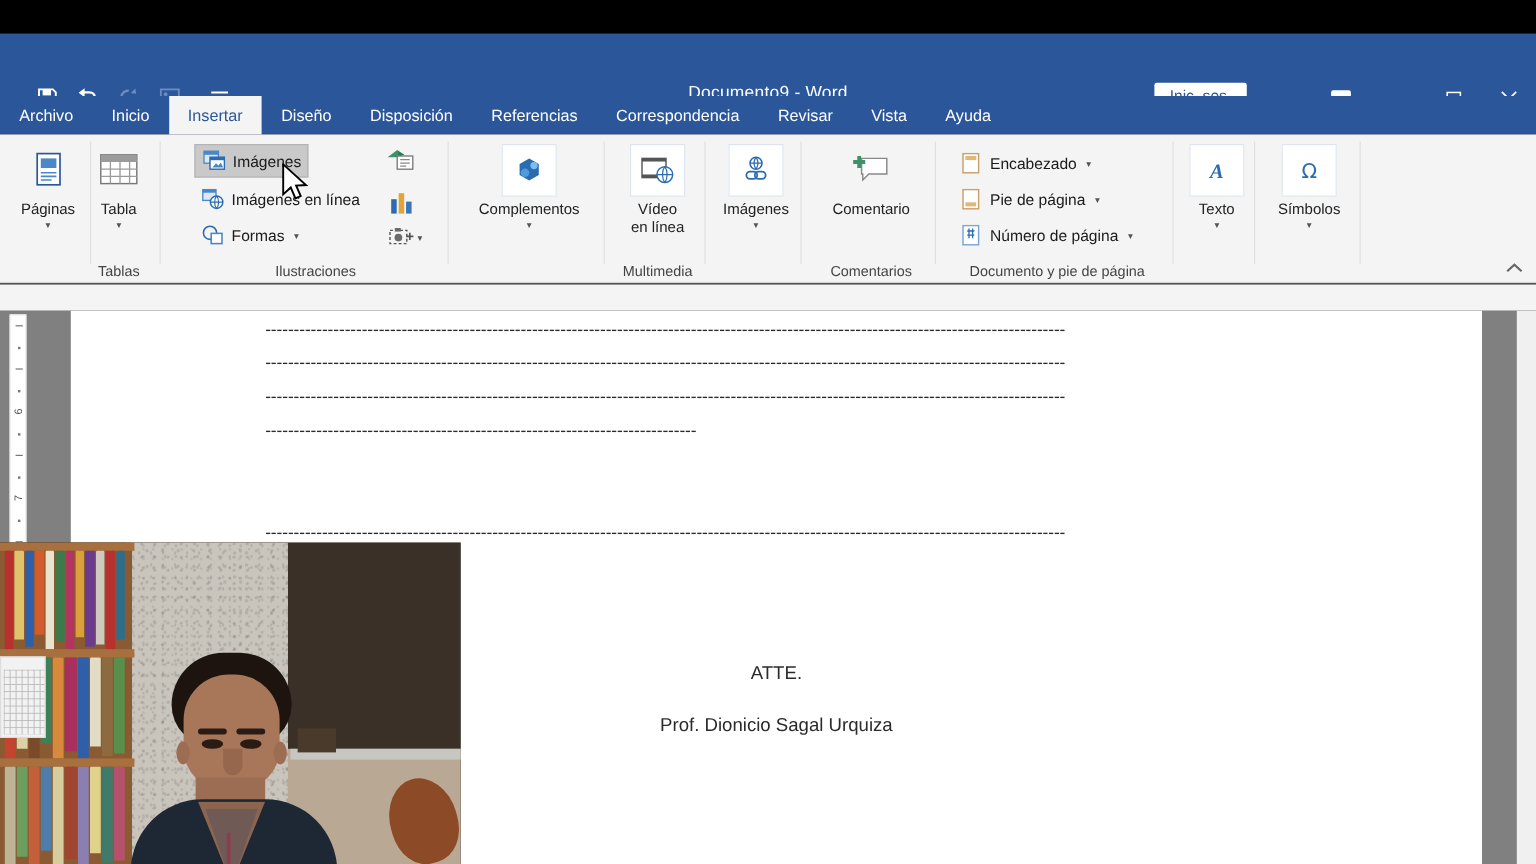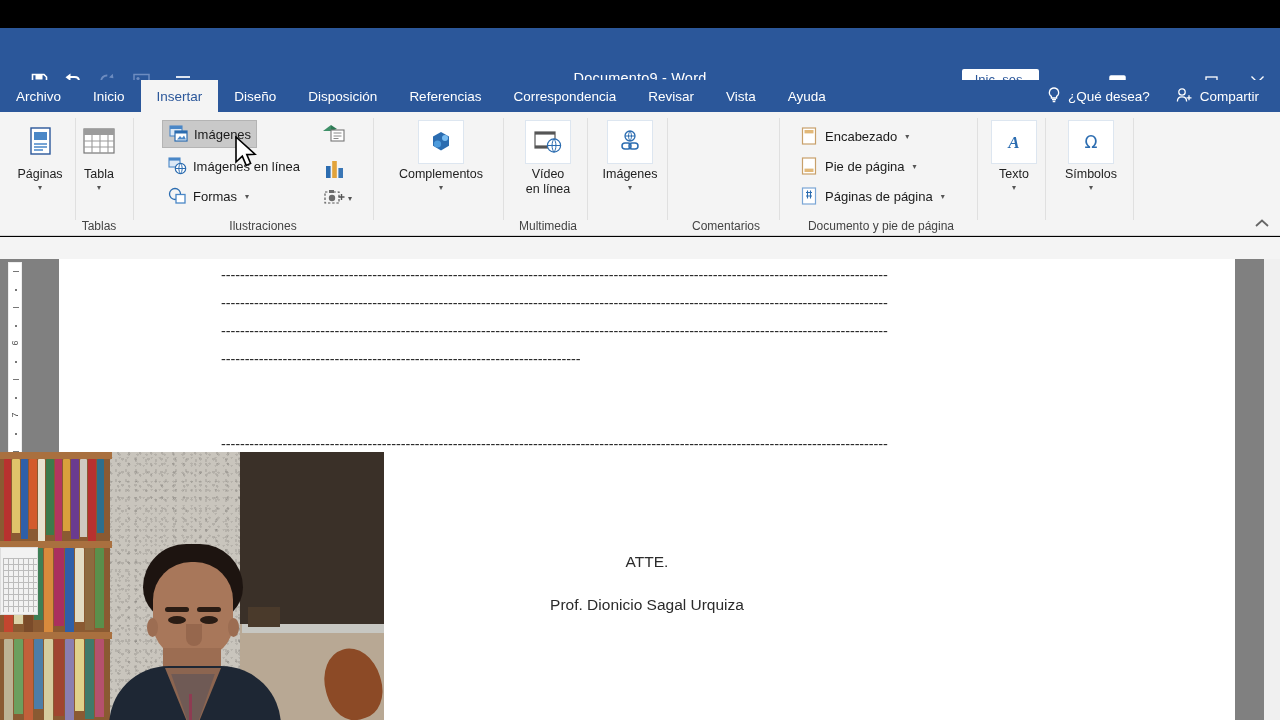--- a/index.html
+++ b/index.html
@@ -335,41 +335,20 @@
       <div class="tab">Inicio</div>
       <div class="tab active">Insertar</div>
       <div class="tab">Diseño</div>
       <div class="tab">Disposición</div>
       <div class="tab">Referencias</div>
       <div class="tab">Correspondencia</div>
       <div class="tab">Revisar</div>
       <div class="tab">Vista</div>
       <div class="tab">Ayuda</div>
     </div>
-    <div class="tabs-right">
-      <div class="tr-item">
-        <span>
-          <svg width="14" height="16" viewBox="0 0 14 16">
-              <path d="M7 1a4.6 4.6 0 0 0-2.6 8.4V11h5.2V9.4A4.6 4.6 0 0 0 7 1z" fill="none" stroke="#fff" stroke-width="1.3"></path>
-              <path d="M5 12.6h4M5.7 14.5h2.6" stroke="#fff" stroke-width="1.3"></path>
-            </svg>
-        </span>
-        <span>¿Qué desea?</span>
-      </div>
-      <div class="tr-item">
-        <span>
-          <svg width="17" height="16" viewBox="0 0 17 16">
-              <circle cx="6" cy="5" r="3.2" fill="none" stroke="#fff" stroke-width="1.3"></circle>
-              <path d="M1.4 14.5c0-2.9 2-4.6 4.6-4.6s4.6 1.7 4.6 4.6" fill="none" stroke="#fff" stroke-width="1.3"></path>
-              <path d="M13 8.3v5M10.5 10.8h5" stroke="#fff" stroke-width="1.3"></path>
-            </svg>
-        </span>
-        <span>Compartir</span>
-      </div>
-    </div>
   </div>
 
   <div class="ribbon">
 
     <div class="rgroup" style="left:4px; width:72px;">
       <div class="bigbtn">
         <div class="bigicon">
           <svg width="30" height="32" viewBox="0 0 30 32">
               <rect x="6" y="2" width="19" height="26" fill="#fff" stroke="#2b579a" stroke-width="1.4"></rect>
               <rect x="9" y="6" width="13" height="8" fill="#4a87c7"></rect>
@@ -510,20 +489,29 @@
             </svg>
         </div>
         <div class="biglabel">Imágenes</div>
         <div class="bigcaret">▾</div>
       </div>
       <div class="glabel"></div>
       <div class="gsep"></div>
     </div>
 
     <div class="rgroup" style="left:672px; width:108px;">
+      <div class="bigbtn">
+        <div class="bigicon">
+          <svg width="32" height="28" viewBox="0 0 32 28">
+              <path d="M8 4h21v13H14l-5 5v-5H8z" fill="#fff" stroke="#888" stroke-width="1.2"></path>
+              <path d="M6 2v10M1 7h10" stroke="#3f9068" stroke-width="3.2"></path>
+            </svg>
+        </div>
+        <div class="biglabel">Comentario</div>
+      </div>
       <div class="glabel">Comentarios</div>
       <div class="gsep"></div>
     </div>
 
     <div class="rgroup" style="left:784px; width:194px;">
       <div class="smallbtn" style="left:10px; top:10px;">
         <span class="sicon">
           <svg width="16" height="18" viewBox="0 0 16 18">
               <rect x="1.5" y="1" width="13" height="16" fill="#fff" stroke="#c8a06a" stroke-width="1.2"></rect>
               <rect x="3.5" y="3" width="9" height="3.4" fill="#e2b878"></rect>
@@ -542,21 +530,21 @@
         <span>Pie de página</span>
         <span class="scaret">▾</span>
       </div>
       <div class="smallbtn" style="left:10px; top:70px;">
         <span class="sicon">
           <svg width="16" height="18" viewBox="0 0 16 18">
               <rect x="1.5" y="1" width="13" height="16" fill="#fff" stroke="#7aa6d6" stroke-width="1.2"></rect>
               <path d="M5 5.5h6M5 9h6M6.5 3.5v8M9.5 3.5v8" stroke="#2b6cb0" stroke-width="1.1"></path>
             </svg>
         </span>
-        <span>Páginas de página</span>
+        <span>Número de página</span>
         <span class="scaret">▾</span>
       </div>
       <div class="glabel">Documento y pie de página</div>
       <div class="gsep"></div>
     </div>
 
     <div class="rgroup" style="left:982px; width:64px;">
       <div class="bigbtn">
         <div class="bigicon" style="background:#fff; border:1px solid #dde6f0;">
           <svg width="24" height="24" viewBox="0 0 24 24">

